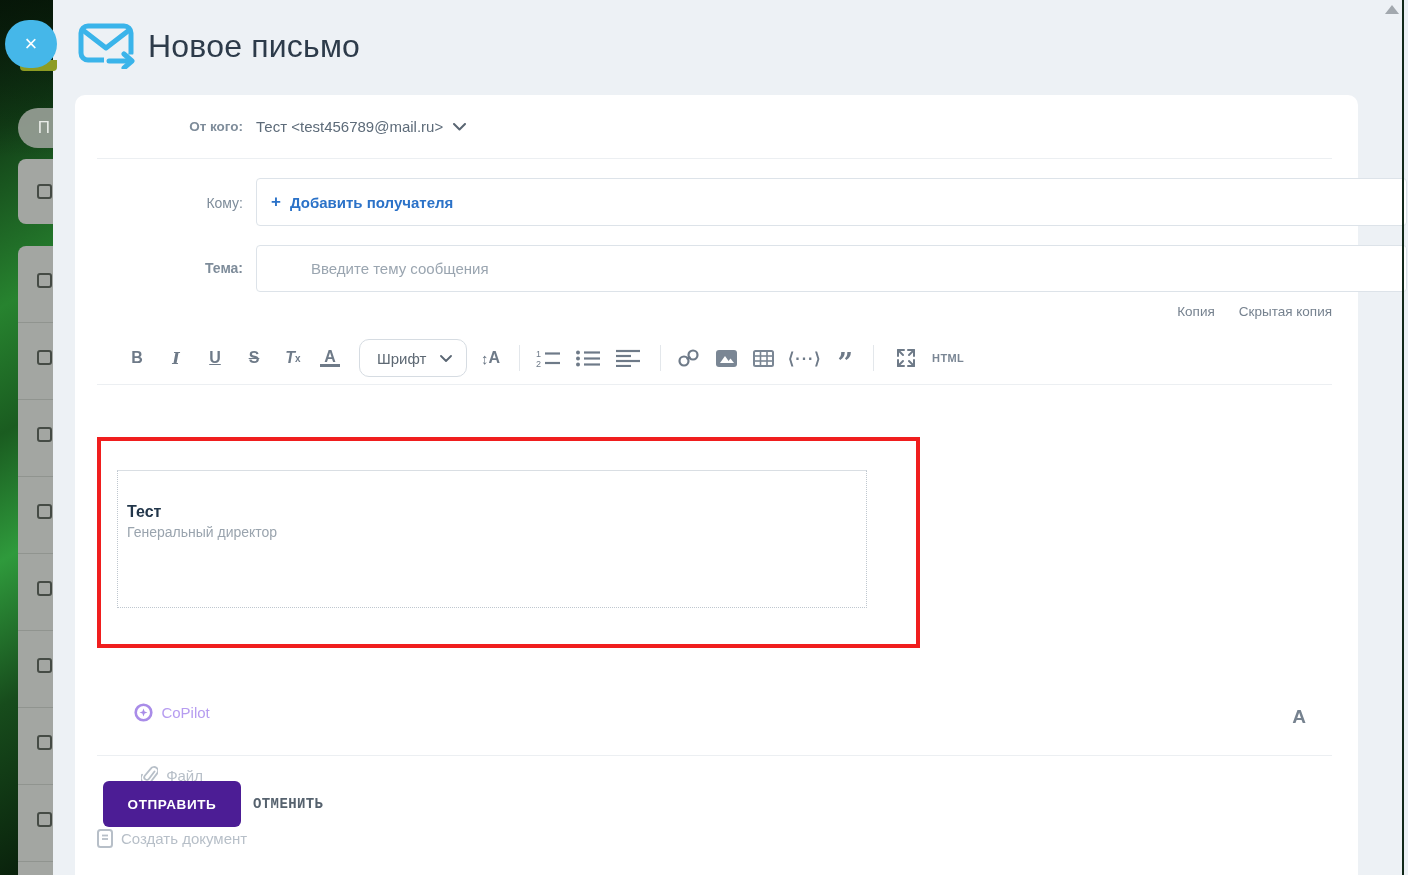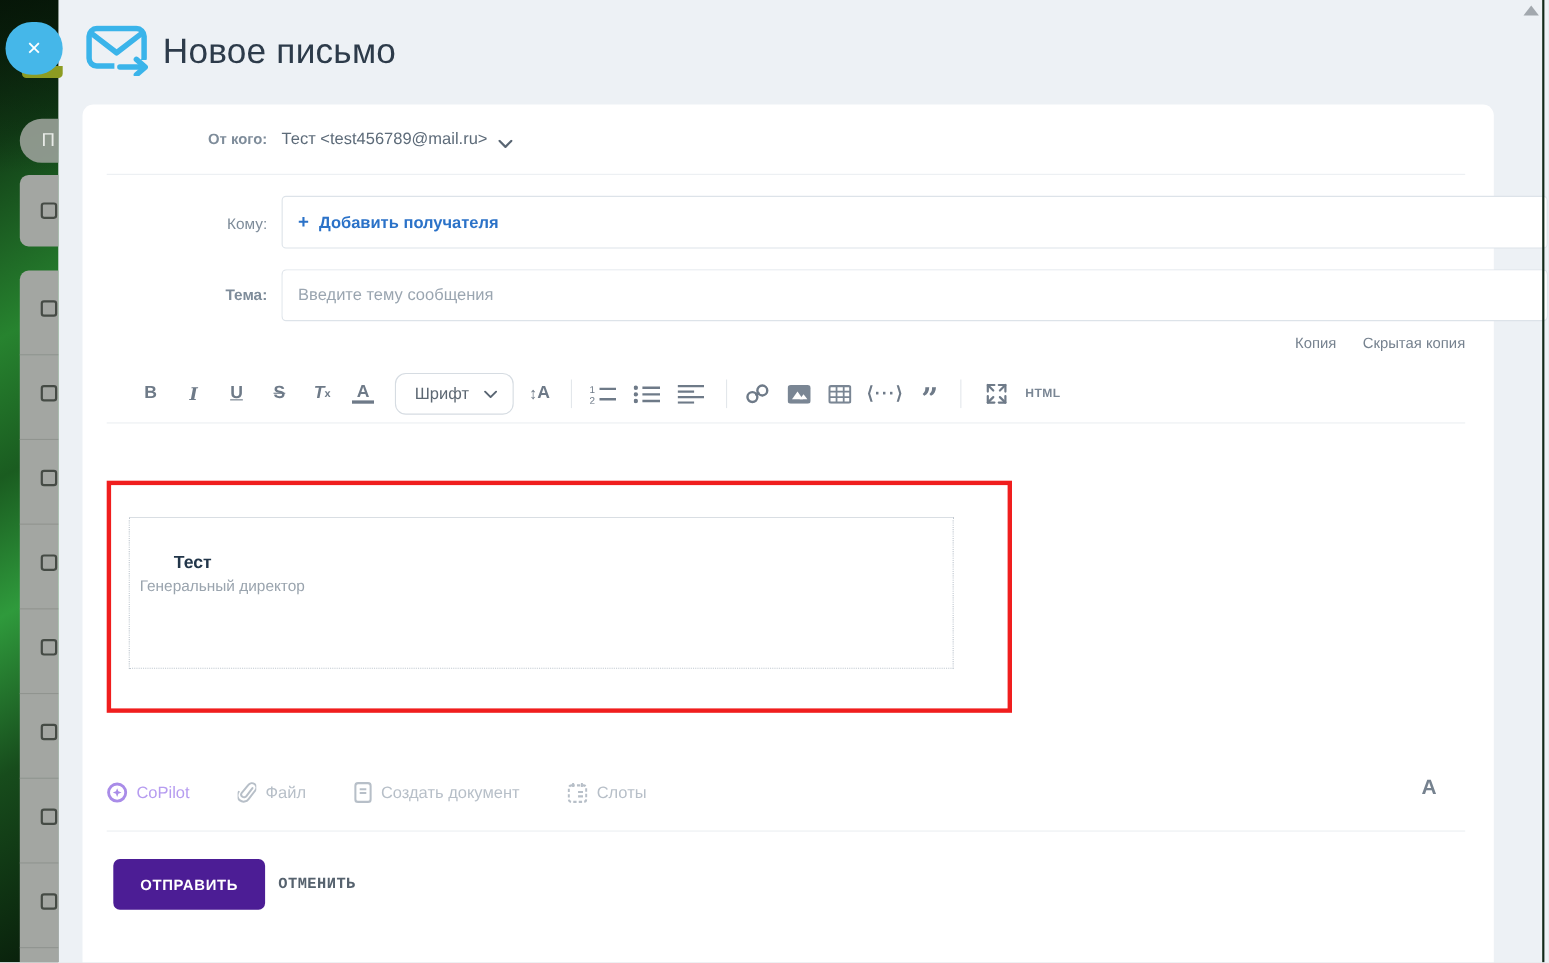--- a/index.html
+++ b/index.html
@@ -38,28 +38,28 @@
     text-align:center; cursor:pointer; font-family:"Liberation Sans",sans-serif;
   }
   
   .env-icon { position:absolute; left:78px; top:23px; }
   .page-title { position:absolute; left:148px; top:28px; font-size:32px; font-weight:400; color:#2d3b4a; letter-spacing:.2px; }
   
   .card { position:absolute; left:75px; top:95px; width:1283px; height:828px; background:#fff; border-radius:10px; }
   .hdivider { position:absolute; left:22px; right:26px; height:1px; background:#eceff2; }
   .flabel { position:absolute; left:22px; width:146px; text-align:right; font-size:14px; color:#7e8c9a; }
   .from-label { font-weight:700; font-size:13.5px; }
-  .from-value { position:absolute; left:181px; top:23px; font-size:15px; color:#5d6b79; cursor:pointer; display:flex; align-items:flex-end; gap:10px; }
+  .from-value { position:absolute; left:181px; top:23px; font-size:15px; color:#5d6b79; cursor:pointer; display:flex; align-items:center; gap:10px; }
   .fieldbox {
     position:absolute; left:181px; width:1151px; border:1px solid #dde3e9; border-radius:4px; background:#fff;
   }
   .to-box { top:83px; height:48px; display:flex; align-items:center; padding-left:14px; cursor:text; }
   .add-rcpt { display:flex; align-items:center; gap:9px; color:#2b72c8; font-size:15px; font-weight:600; cursor:pointer; }
   .add-rcpt .plus { font-size:17px; font-weight:700; margin-top:-1px; }
-  .subj-box { top:150px; height:47px; }
+  .subj-box { top:150px; height:47px;padding-left:40px; }
   .subj-input {
     width:100%; height:100%; border:none; outline:none; border-radius:4px;
     padding:0 14px; font-size:15px; color:#36424e; font-family:"Liberation Sans",sans-serif;
   }
   .subj-input::placeholder { color:#9aa5b0; opacity:1; }
   .cc-row { position:absolute; top:209px; right:26px; display:flex; gap:24px; }
   .cc-link { font-size:13.5px; color:#76828f; cursor:pointer; }
   
   .fmt-bar { position:absolute; left:22px; top:244px; height:38px; display:flex; align-items:center; color:#6e7a88; }
   .fmt-btn { cursor:pointer; display:flex; align-items:center; justify-content:center; }
@@ -82,24 +82,24 @@
   .svgbtn { margin-left:16px; }
   .b-quote { font-family:"DejaVu Serif",serif; font-size:27px; font-weight:700; line-height:10px; margin-left:16px; padding-top:12px; }
   .b-html { margin-left:16px; font-size:11px; font-weight:700; letter-spacing:.4px; color:#7a8694; }
   .b-code { margin-left:14px; font-size:16px; letter-spacing:1px; font-weight:600; }
   
   .red-box { position:absolute; left:22px; top:342px; width:823px; height:211px; border:4px solid #f01e1e; }
   .sig-box {
     position:absolute; left:42px; top:375px; width:750px; height:138px;
     border:1px dotted #bfc7cf; border-top:1px solid #d9dee3; padding:32px 0 0 9px; cursor:text;
   }
-  .sig-name { font-size:16px; font-weight:700; color:#22364a;margin-left:31px; }
+  .sig-name { font-size:16px; font-weight:700; color:#22364a; }
   .sig-job { font-size:14px; color:#9aa4ae; margin-top:3px; }
   
-  .attach-bar { position:absolute; left:22px; top:608px; height:34px; display:flex; align-items:center; gap:44px; }
+  .attach-bar { position:absolute; left:22px; top:608px; height:34px; display:flex; align-items:center; gap:44px;flex-direction:column; }
   .attach-item { display:flex; align-items:center; gap:8px; cursor:pointer; font-size:15px; color:#b7bfc8; }
   .attach-item.copilot { color:#b69cf0; }
   .translate-a { position:absolute; right:52px; top:611px; font-size:19px; font-weight:600; color:#76828f; cursor:pointer; }
   
   .send-btn {
     position:absolute; left:28px; top:686px; width:138px; height:46px; border:none; border-radius:6px;
     background:#4c1d95; color:#fff; font-size:13.5px; font-weight:700; letter-spacing:.6px;
     cursor:pointer; font-family:"Liberation Sans",sans-serif;
   }
   .cancel-btn {

